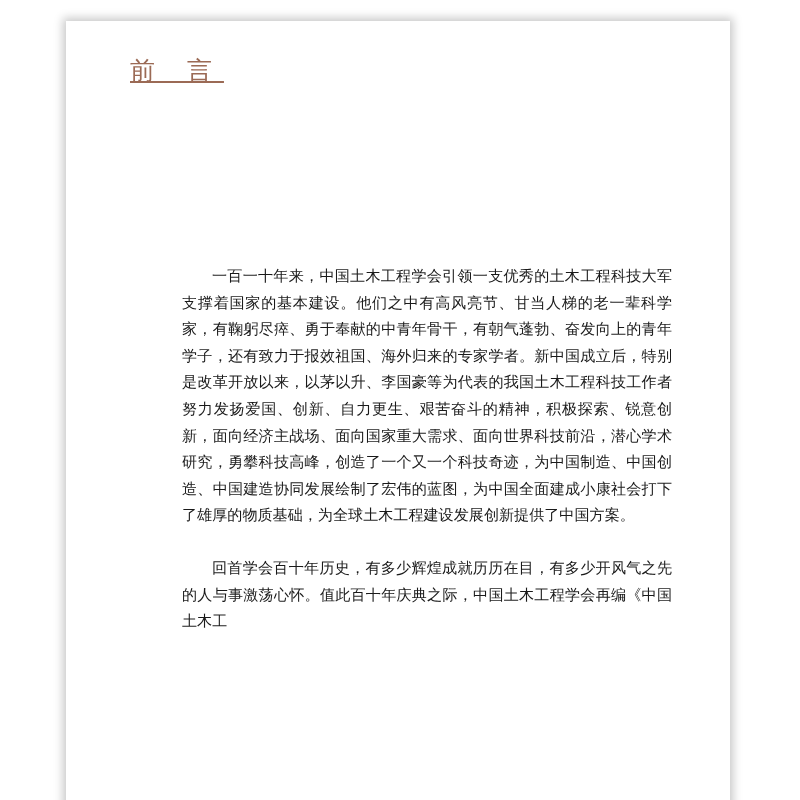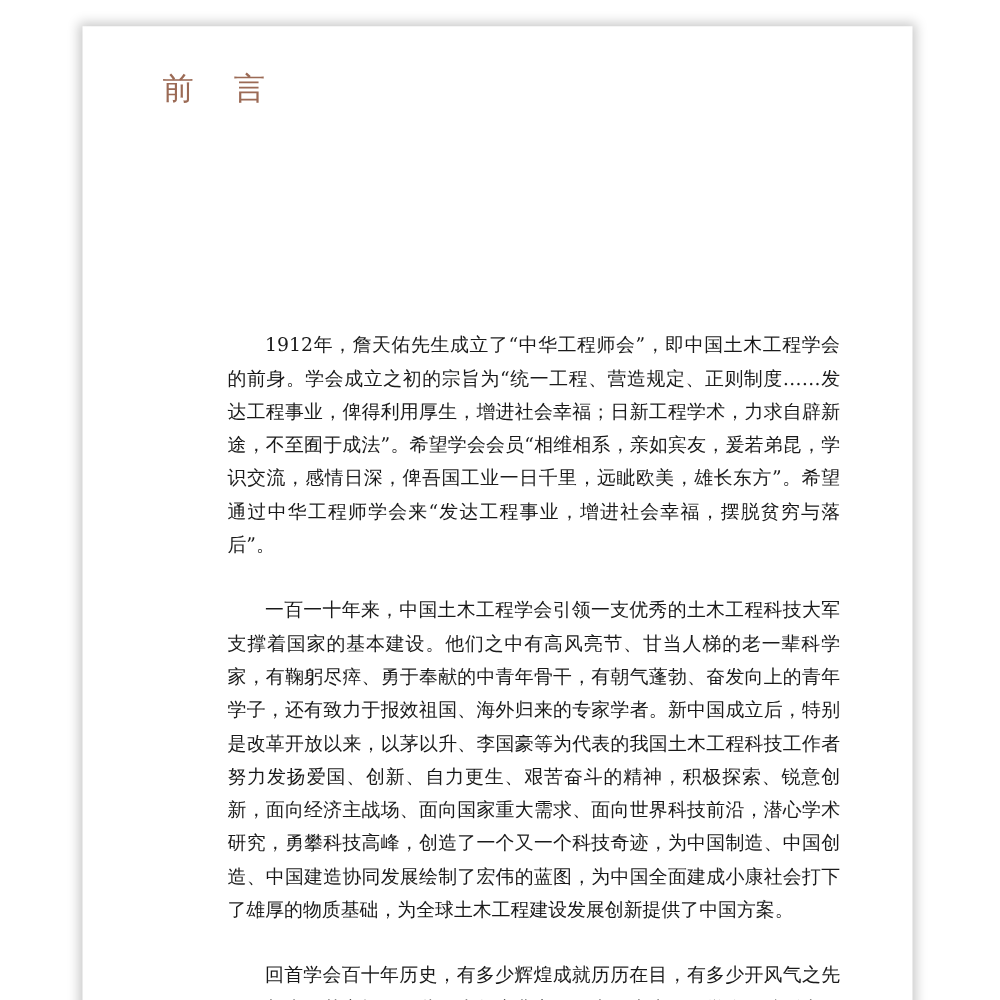--- a/index.html
+++ b/index.html
@@ -51,20 +51,19 @@
     .body p {
       margin: 0 0 26px 0;
       text-indent: 30px;
     }
   </style>
 </head>
 <body>
 
 <div class="viewer">
   <div class="page">
-    <h1 class="title" style="color: rgb(155, 106, 85);">前 言</h1>
+    <h1 class="title" style="color: rgb(155, 106, 85); text-decoration: underline;">前 言</h1>
     <div class="body">
-      <p>1912年，詹天佑先生成立了“中华工程师会”，即中国土木工程学会的前身。学会成立之初的宗旨为“统一工程、营造规定、正则制度……发达工程事业，俾得利用厚生，增进社会幸福；日新工程学术，力求自辟新途，不至囿于成法”。希望学会会员“相维相系，亲如宾友，爰若弟昆，学识交流，感情日深，俾吾国工业一日千里，远眦欧美，雄长东方”。希望通过中华工程师学会来“发达工程事业，增进社会幸福，摆脱贫穷与落后”。</p>
       <p>一百一十年来，中国土木工程学会引领一支优秀的土木工程科技大军支撑着国家的基本建设。他们之中有高风亮节、甘当人梯的老一辈科学家，有鞠躬尽瘁、勇于奉献的中青年骨干，有朝气蓬勃、奋发向上的青年学子，还有致力于报效祖国、海外归来的专家学者。新中国成立后，特别是改革开放以来，以茅以升、李国豪等为代表的我国土木工程科技工作者努力发扬爱国、创新、自力更生、艰苦奋斗的精神，积极探索、锐意创新，面向经济主战场、面向国家重大需求、面向世界科技前沿，潜心学术研究，勇攀科技高峰，创造了一个又一个科技奇迹，为中国制造、中国创造、中国建造协同发展绘制了宏伟的蓝图，为中国全面建成小康社会打下了雄厚的物质基础，为全球土木工程建设发展创新提供了中国方案。</p>
       <p>回首学会百十年历史，有多少辉煌成就历历在目，有多少开风气之先的人与事激荡心怀。值此百十年庆典之际，中国土木工程学会再编《中国土木工</p>
     </div>
   </div>
 </div>
 
 </body></html>

